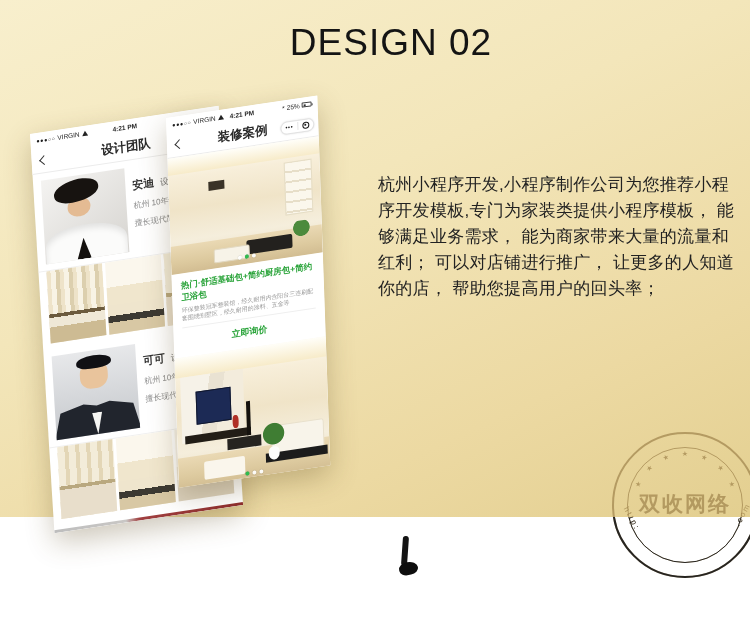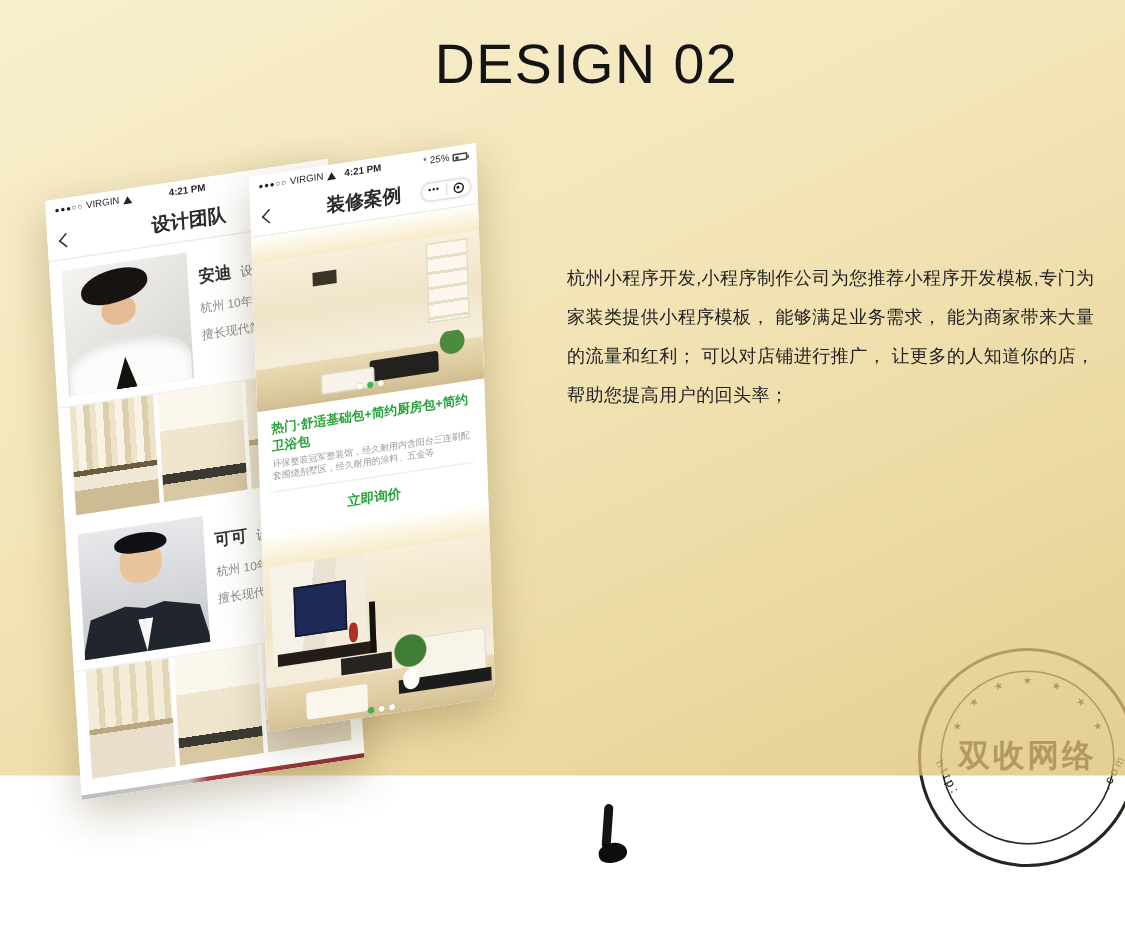--- a/index.html
+++ b/index.html
@@ -7,21 +7,21 @@
   .canvas { position:relative; width:750px; height:622px; background:#ffffff; overflow:hidden; }
 
   
   .bg-band { position:absolute; left:0; top:0; width:750px; height:517px;
     background:linear-gradient(155deg,#f8efcd 0%,#f3e6ba 40%,#ecd9a2 75%,#e3cf90 100%); }
 
   
   .title { position:absolute; left:16px; top:22px; width:750px; text-align:center;
     font-size:37px; font-weight:400; letter-spacing:1px; color:#141414; }
   .intro { position:absolute; left:378px; top:172px; width:360px;
-    font-size:12px; line-height:26px; color:#222; letter-spacing:.3px; }
+    font-size:17px; line-height:26px; color:#222; letter-spacing:.3px; }
 
   
   .phone { position:absolute; background:#fff; transform-origin:0 0;
     box-shadow:0 10px 28px rgba(90,70,25,.30); overflow:hidden; }
   .phone-left  { left:30px; top:134px; width:190px; height:400px;
     transform:rotate(-3.5deg) skewY(-5deg); z-index:1; }
   .phone-front { left:166px; top:118px; width:152px; height:370px;
     transform:rotate(-2deg) skewY(-6.5deg); z-index:2; }
 
   .statusbar { position:relative; height:15px; display:flex; align-items:center;

